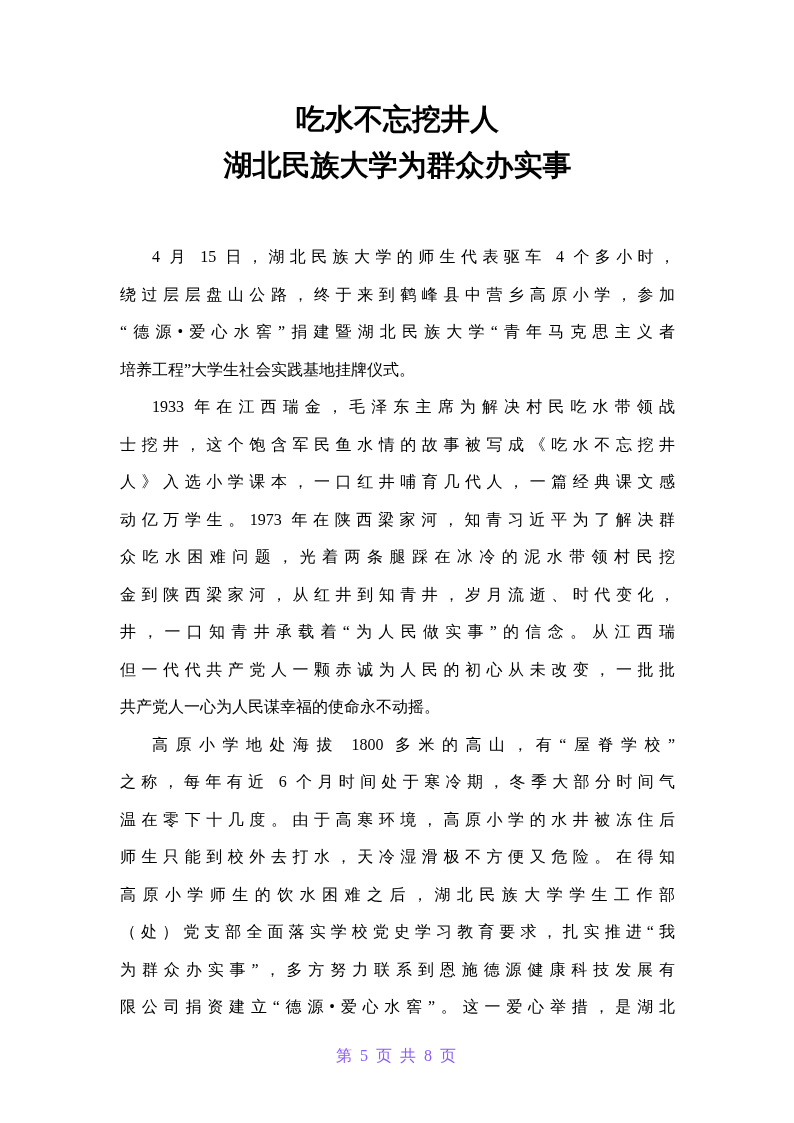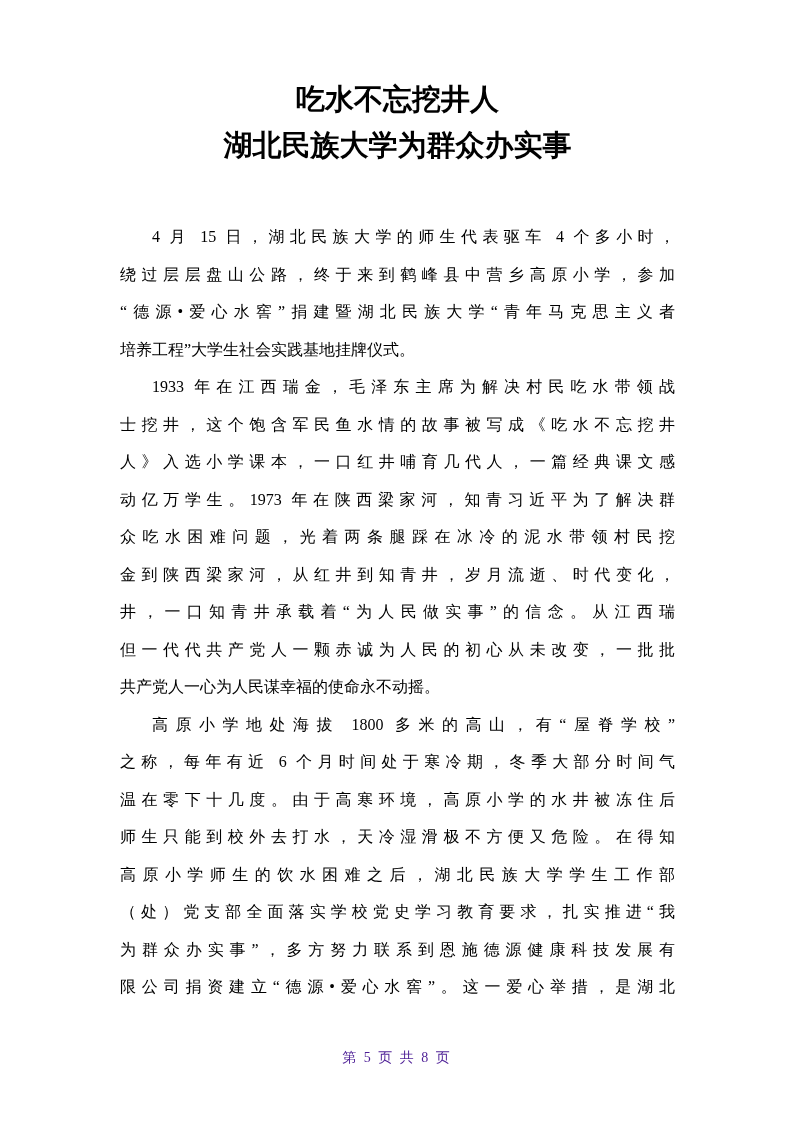--- a/index.html
+++ b/index.html
@@ -9,21 +9,21 @@
   }
   .page {
     position: relative;
     width: 794px;
     height: 1123px;
     margin: 0 auto;
     background: #ffffff;
     color: #000000;
     font-family: "Liberation Serif", "DejaVu Serif", serif;
     box-sizing: border-box;
-    padding: 76px 119px 0 120px;
+    padding: 96px 119px 0 120px;
     overflow: hidden;
   }
   .title-block {
     margin-bottom: 50px;
   }
   .title-line {
     font-size: 29px;
     line-height: 46px;
     font-weight: bold;
     text-align: center;
@@ -45,23 +45,23 @@
   }
   .line.indent {
     text-indent: 2em;
   }
   .footer {
     position: absolute;
     left: 0;
     right: 0;
     bottom: 56px;
     text-align: center;
-    font-size: 14px;
+    font-size: 16px;
     letter-spacing: 2px;
-    color: #4c1d95;
+    color: #8b5cf6;
   }
 </style>
 </head>
 <body>
 
 <div class="page">
 
   <div class="title-block">
     <div class="title-line">吃水不忘挖井人</div>
     <div class="title-line">湖北民族大学为群众办实事</div>

